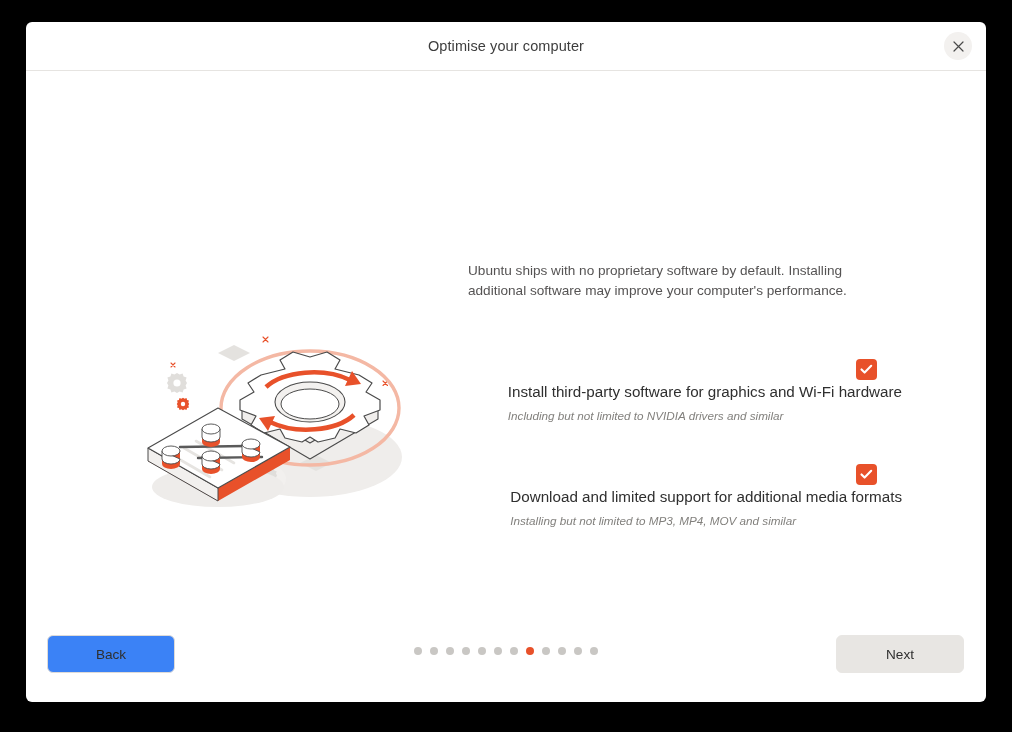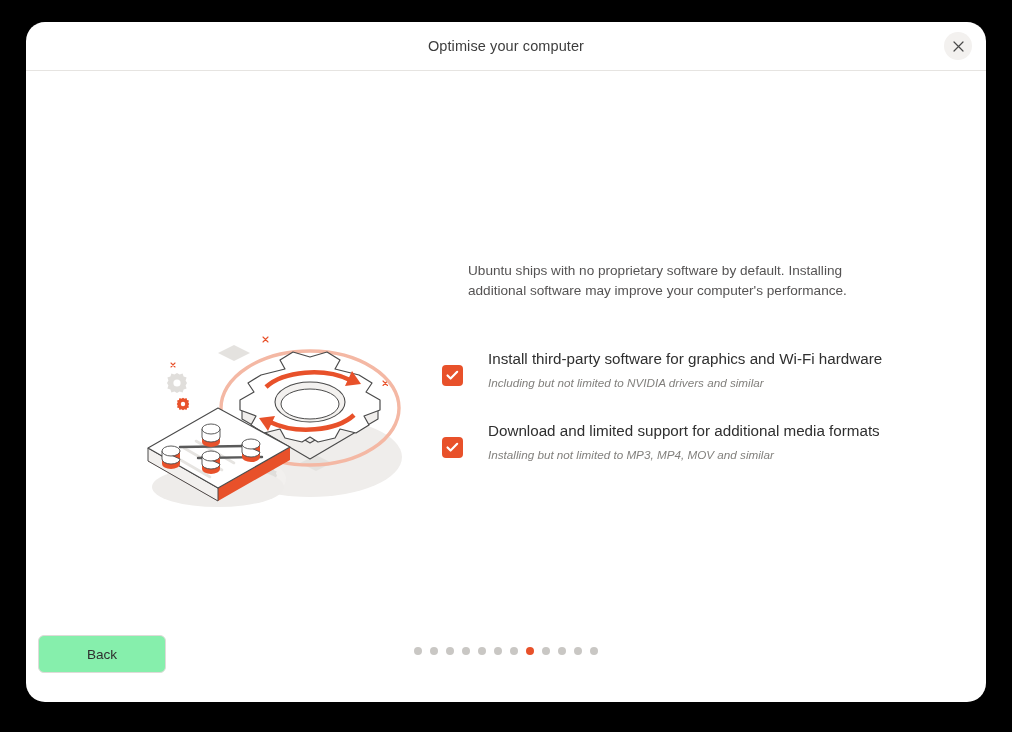--- a/index.html
+++ b/index.html
@@ -14,21 +14,21 @@
     overflow: hidden;
   }
 
   .window {
     position: absolute;
     left: 26px;
     top: 22px;
     width: 960px;
     height: 680px;
     background: #ffffff;
-    border-radius: 19px;
+    border-radius: 6px;
     overflow: hidden;
     display: flex;
     flex-direction: column;
   }
 
   
   .titlebar {
     position: relative;
     height: 48px;
     flex: 0 0 48px;
@@ -95,23 +95,24 @@
     color: #555353;
     margin: 8px 0 0 26px;
     width: 420px;
   }
 
   .options {
     margin-top: 46px;
   }
   .option {
     display: flex;
-    align-items: center;
+    align-items: flex-end;
     margin-bottom: 27px;
     cursor: pointer;
+    flex-direction: column;
   }
   .checkbox {
     flex: 0 0 auto;
     width: 21px;
     height: 21px;
     border-radius: 4px;
     background: #e8512a;
     margin-right: 25px;
     margin-top: 12px;
     display: flex;
@@ -149,22 +150,22 @@
     width: 128px;
     height: 38px;
     border-radius: 6px;
     font-size: 13.6px;
     font-family: "Liberation Sans", sans-serif;
     color: #2f2f2f;
     cursor: pointer;
     padding: 0;
   }
   .btn-back {
-    left: 12px;
-    background: #86efac;
+    left: 21px;
+    background: #3b82f6;
     border: 1px solid #dedbd8;
     text-align: center;
   }
   .btn-next {
     right: 22px;
     background: #e8e6e3;
     border: 1px solid #e8e6e3;
   }
 
   .dots {
@@ -363,16 +364,17 @@
           <span class="dot"></span>
           <span class="dot"></span>
           <span class="dot"></span>
           <span class="dot"></span>
           <span class="dot active"></span>
           <span class="dot"></span>
           <span class="dot"></span>
           <span class="dot"></span>
           <span class="dot"></span>
         </div>
+      <button class="btn btn-next">Next</button>
     </div>
 
   </div>
 </div>
 
 </body></html>

